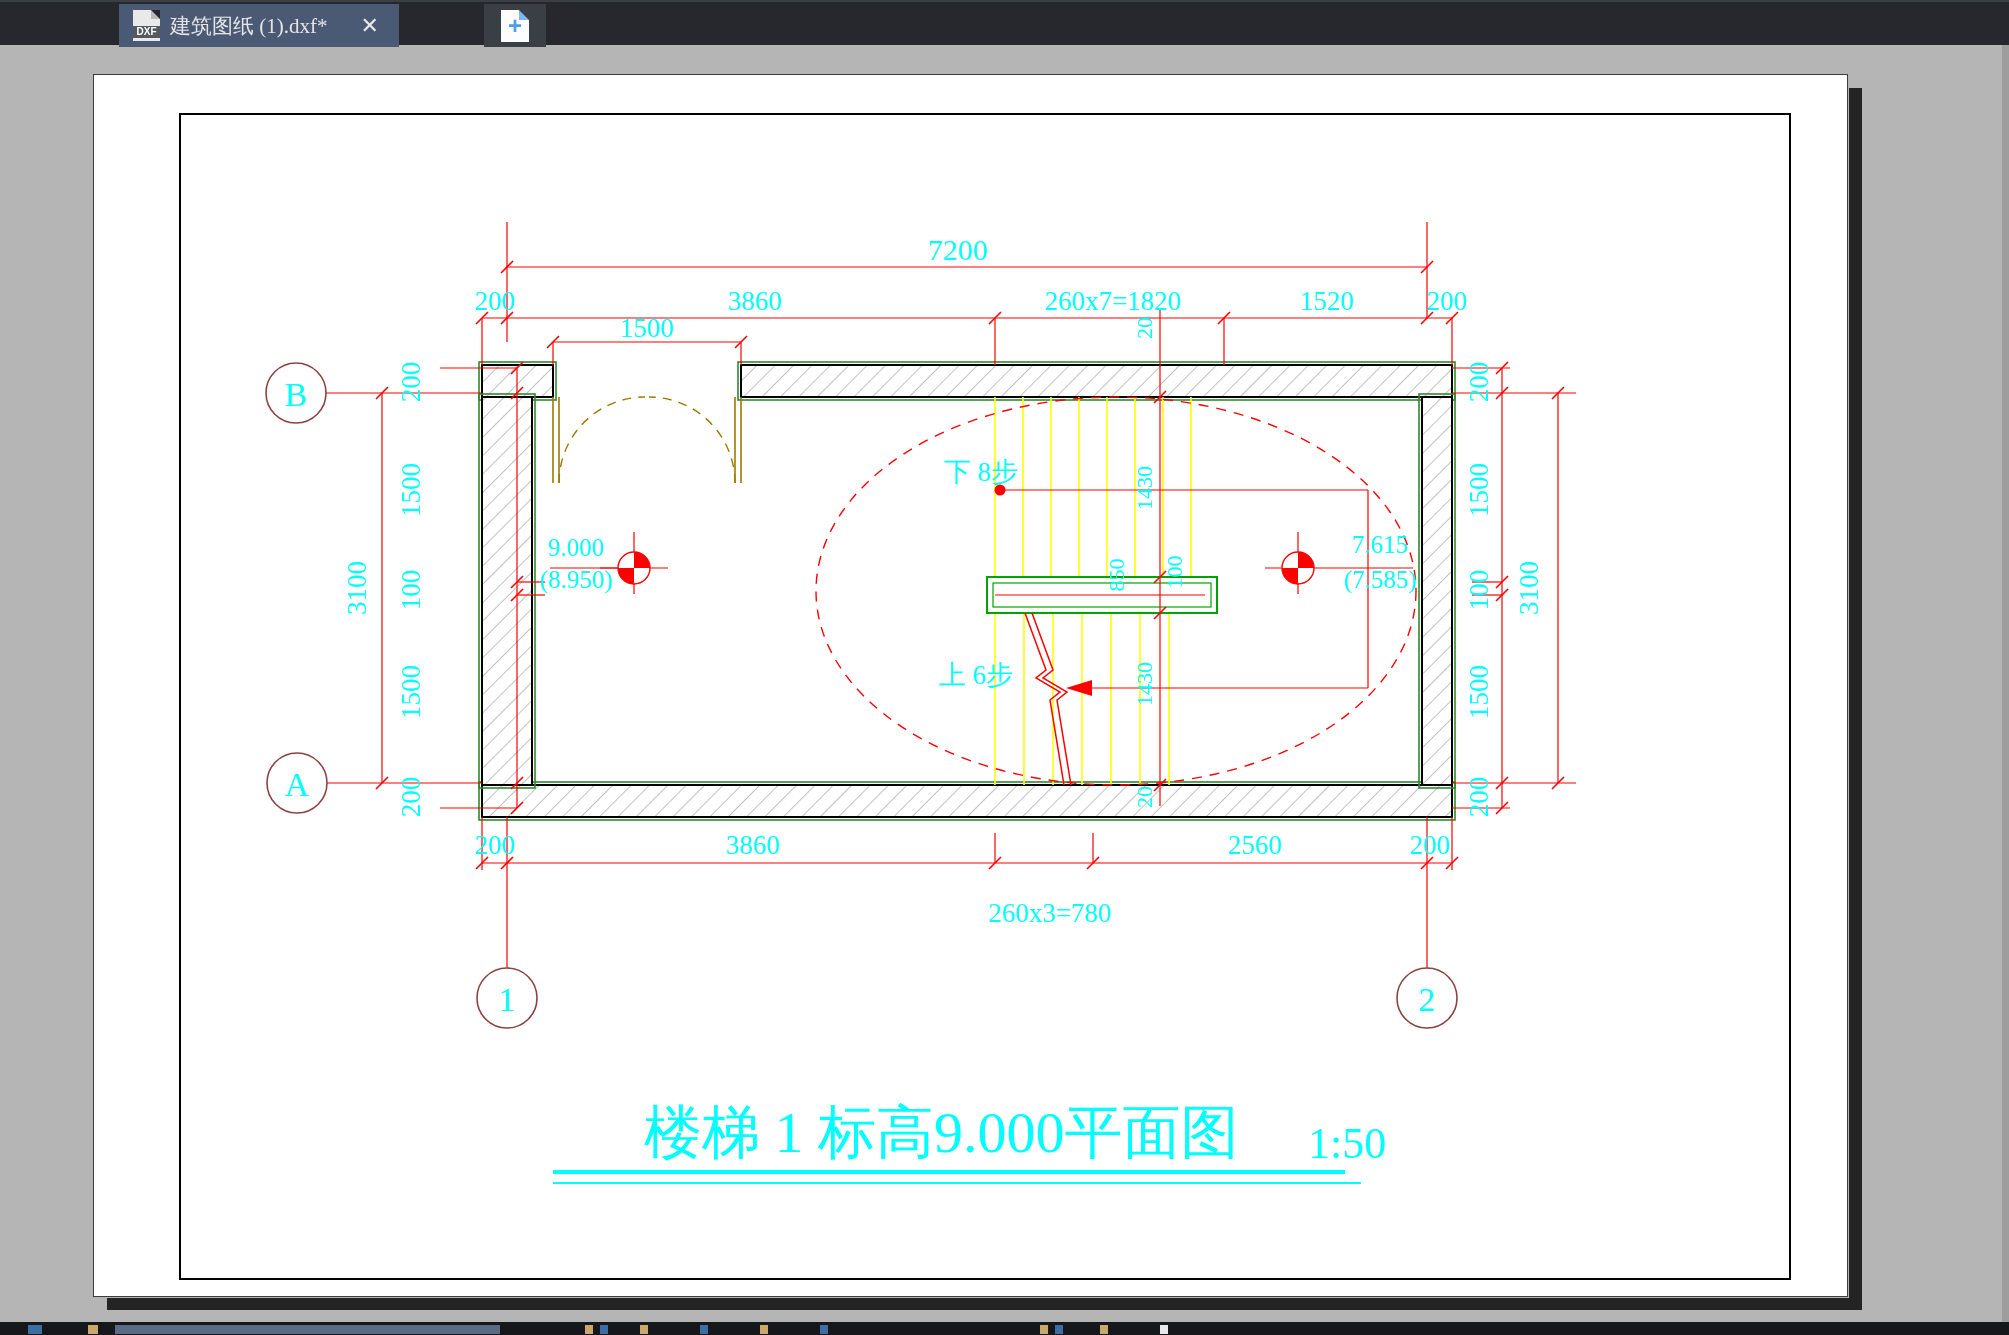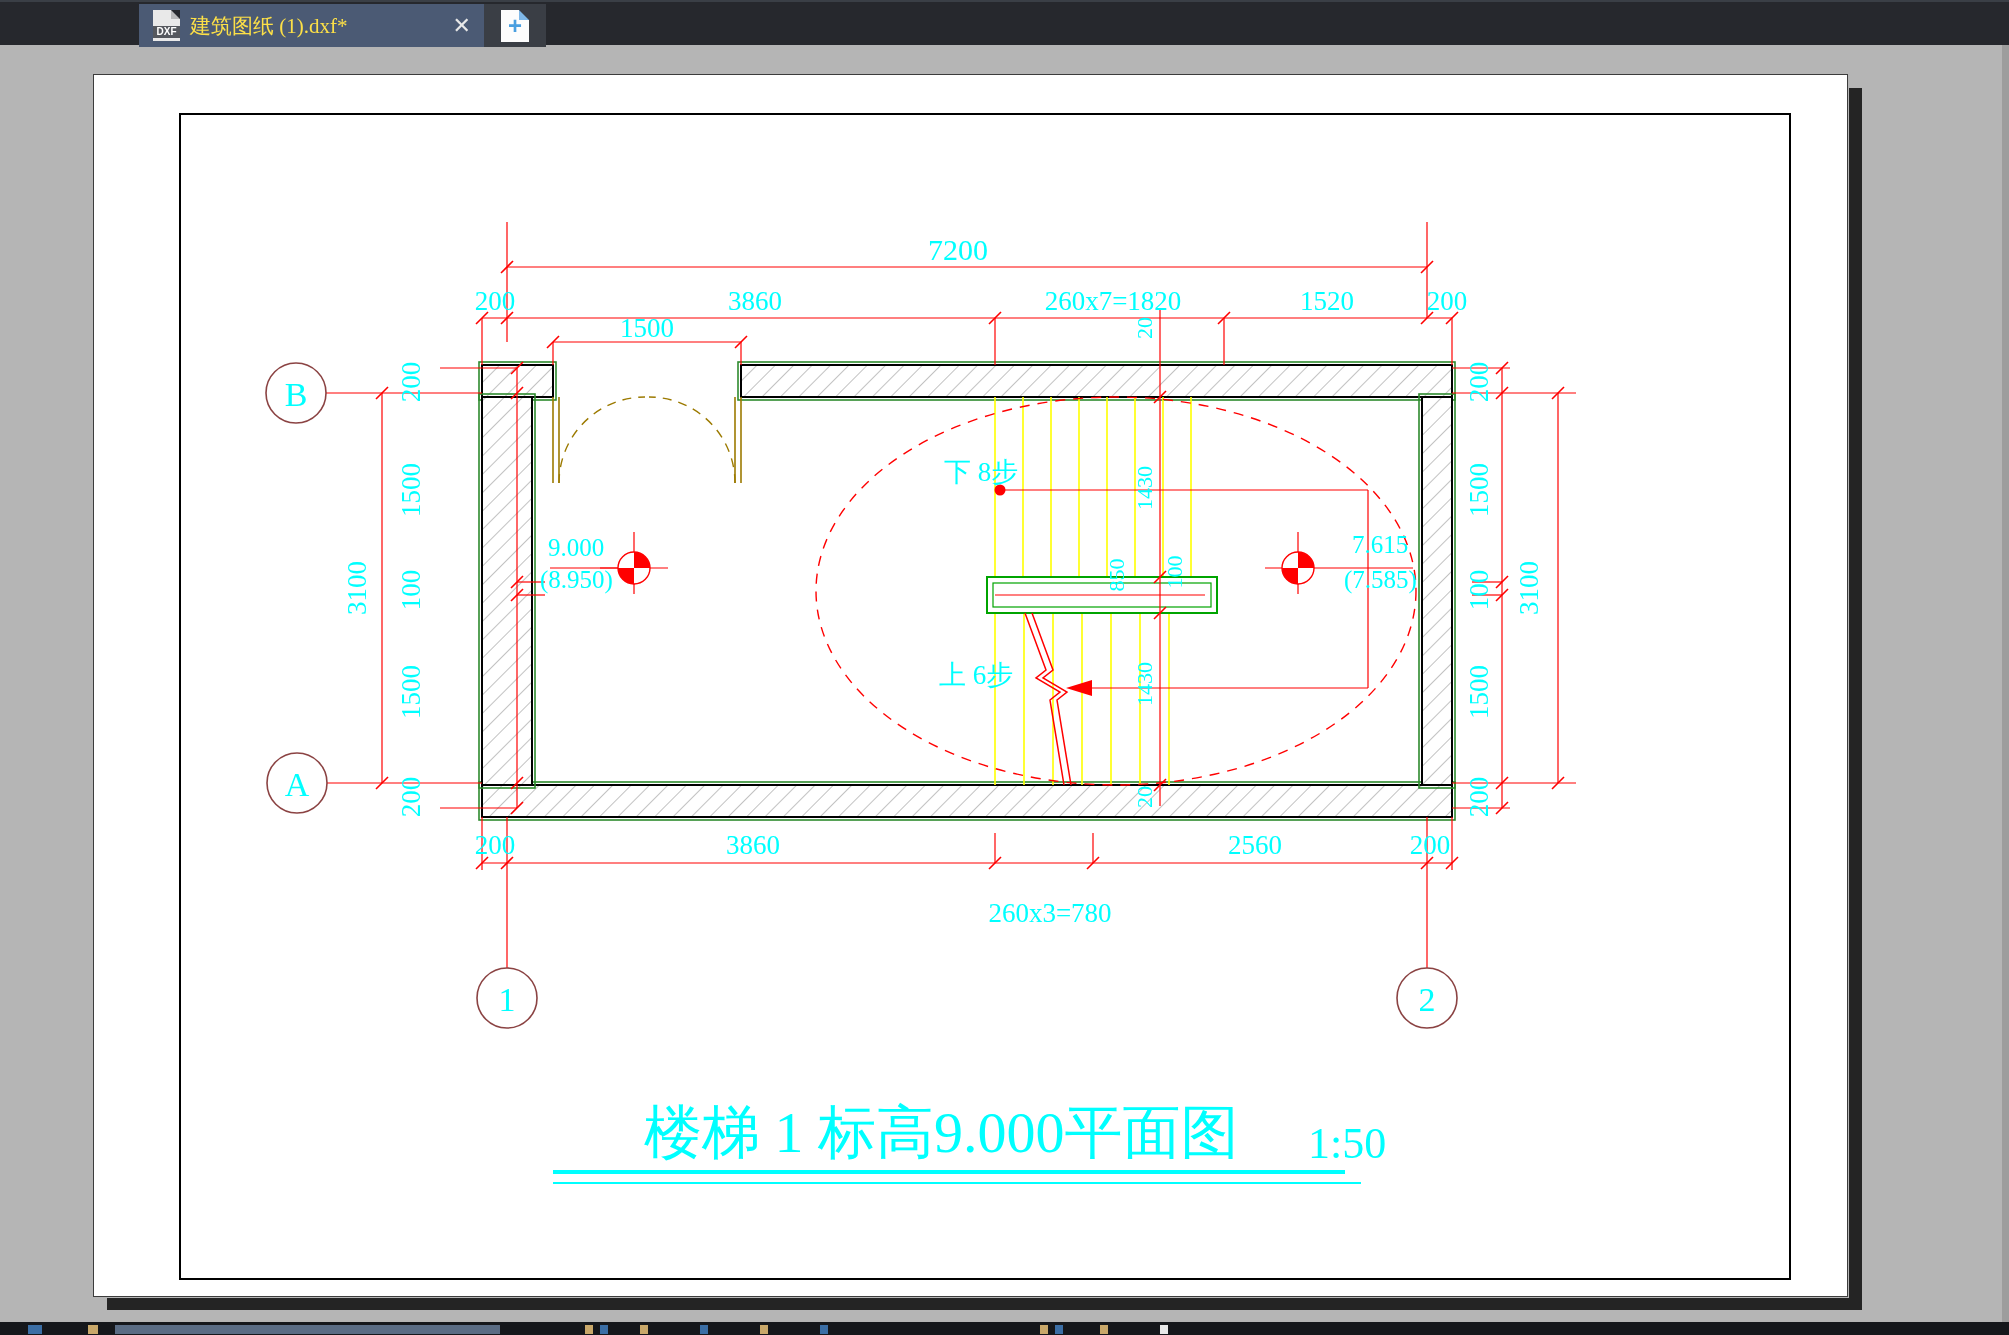--- a/index.html
+++ b/index.html
@@ -1,21 +1,21 @@
 <!DOCTYPE html>
 <html><head>
 <meta charset="utf-8">
 <style>
   html,body{margin:0;padding:0;background:#b5b5b5;width:2009px;height:1335px;overflow:hidden;
     font-family:"Liberation Serif",serif;}
   *{box-sizing:border-box;}
   
   .tabbar{position:absolute;left:0;top:0;width:2009px;height:45px;background:#26282d;border-top:2px solid #3a3f46;}
-  .tab-active{position:absolute;left:139px;top:2px;width:352px;height:43px;background:#4b5a74;display:flex;align-items:center;gap:10px;padding:0 14px;cursor:default;}
-  .tab-title{color:#fde047;font-size:21px;white-space:nowrap;flex:1;}
+  .tab-active{position:absolute;left:119px;top:2px;width:280px;height:43px;background:#4b5a74;display:flex;align-items:center;gap:10px;padding:0 14px;cursor:default;}
+  .tab-title{color:#e5e5e5;font-size:21px;white-space:nowrap;flex:1;}
   .tab-close{color:#e8e8e8;font-size:22px;line-height:1;padding:2px 6px;}
   .tab-new{position:absolute;left:484px;top:2px;width:62px;height:43px;background:#3a3e45;display:flex;align-items:center;justify-content:center;}
   .dxficon{position:relative;width:27px;height:31px;background:#e9e9e9;flex:0 0 auto;}
   .dxficon .fold{position:absolute;right:0;top:0;width:0;height:0;border-left:9px solid #b9b9b9;border-top:9px solid #26282d;}
   .dxficon .lbl{position:absolute;left:0;bottom:3px;width:100%;text-align:center;background:#55585e;color:#fff;font-family:"Liberation Sans",sans-serif;font-size:10px;font-weight:bold;line-height:12px;}
   .newicon{position:relative;width:28px;height:32px;background:#fdfdfd;}
   .newicon .fold{position:absolute;right:0;top:0;width:0;height:0;border-left:10px solid #7fb8e8;border-top:10px solid #3a3e45;}
   .newicon .plus{position:absolute;left:0;top:2px;width:100%;text-align:center;color:#4a9fe0;font-family:"Liberation Sans",sans-serif;font-size:24px;font-weight:bold;line-height:28px;}
   
   .paper{position:absolute;left:93px;top:74px;width:1755px;height:1223px;background:#ffffff;border:1px solid #3c3c3c;}

